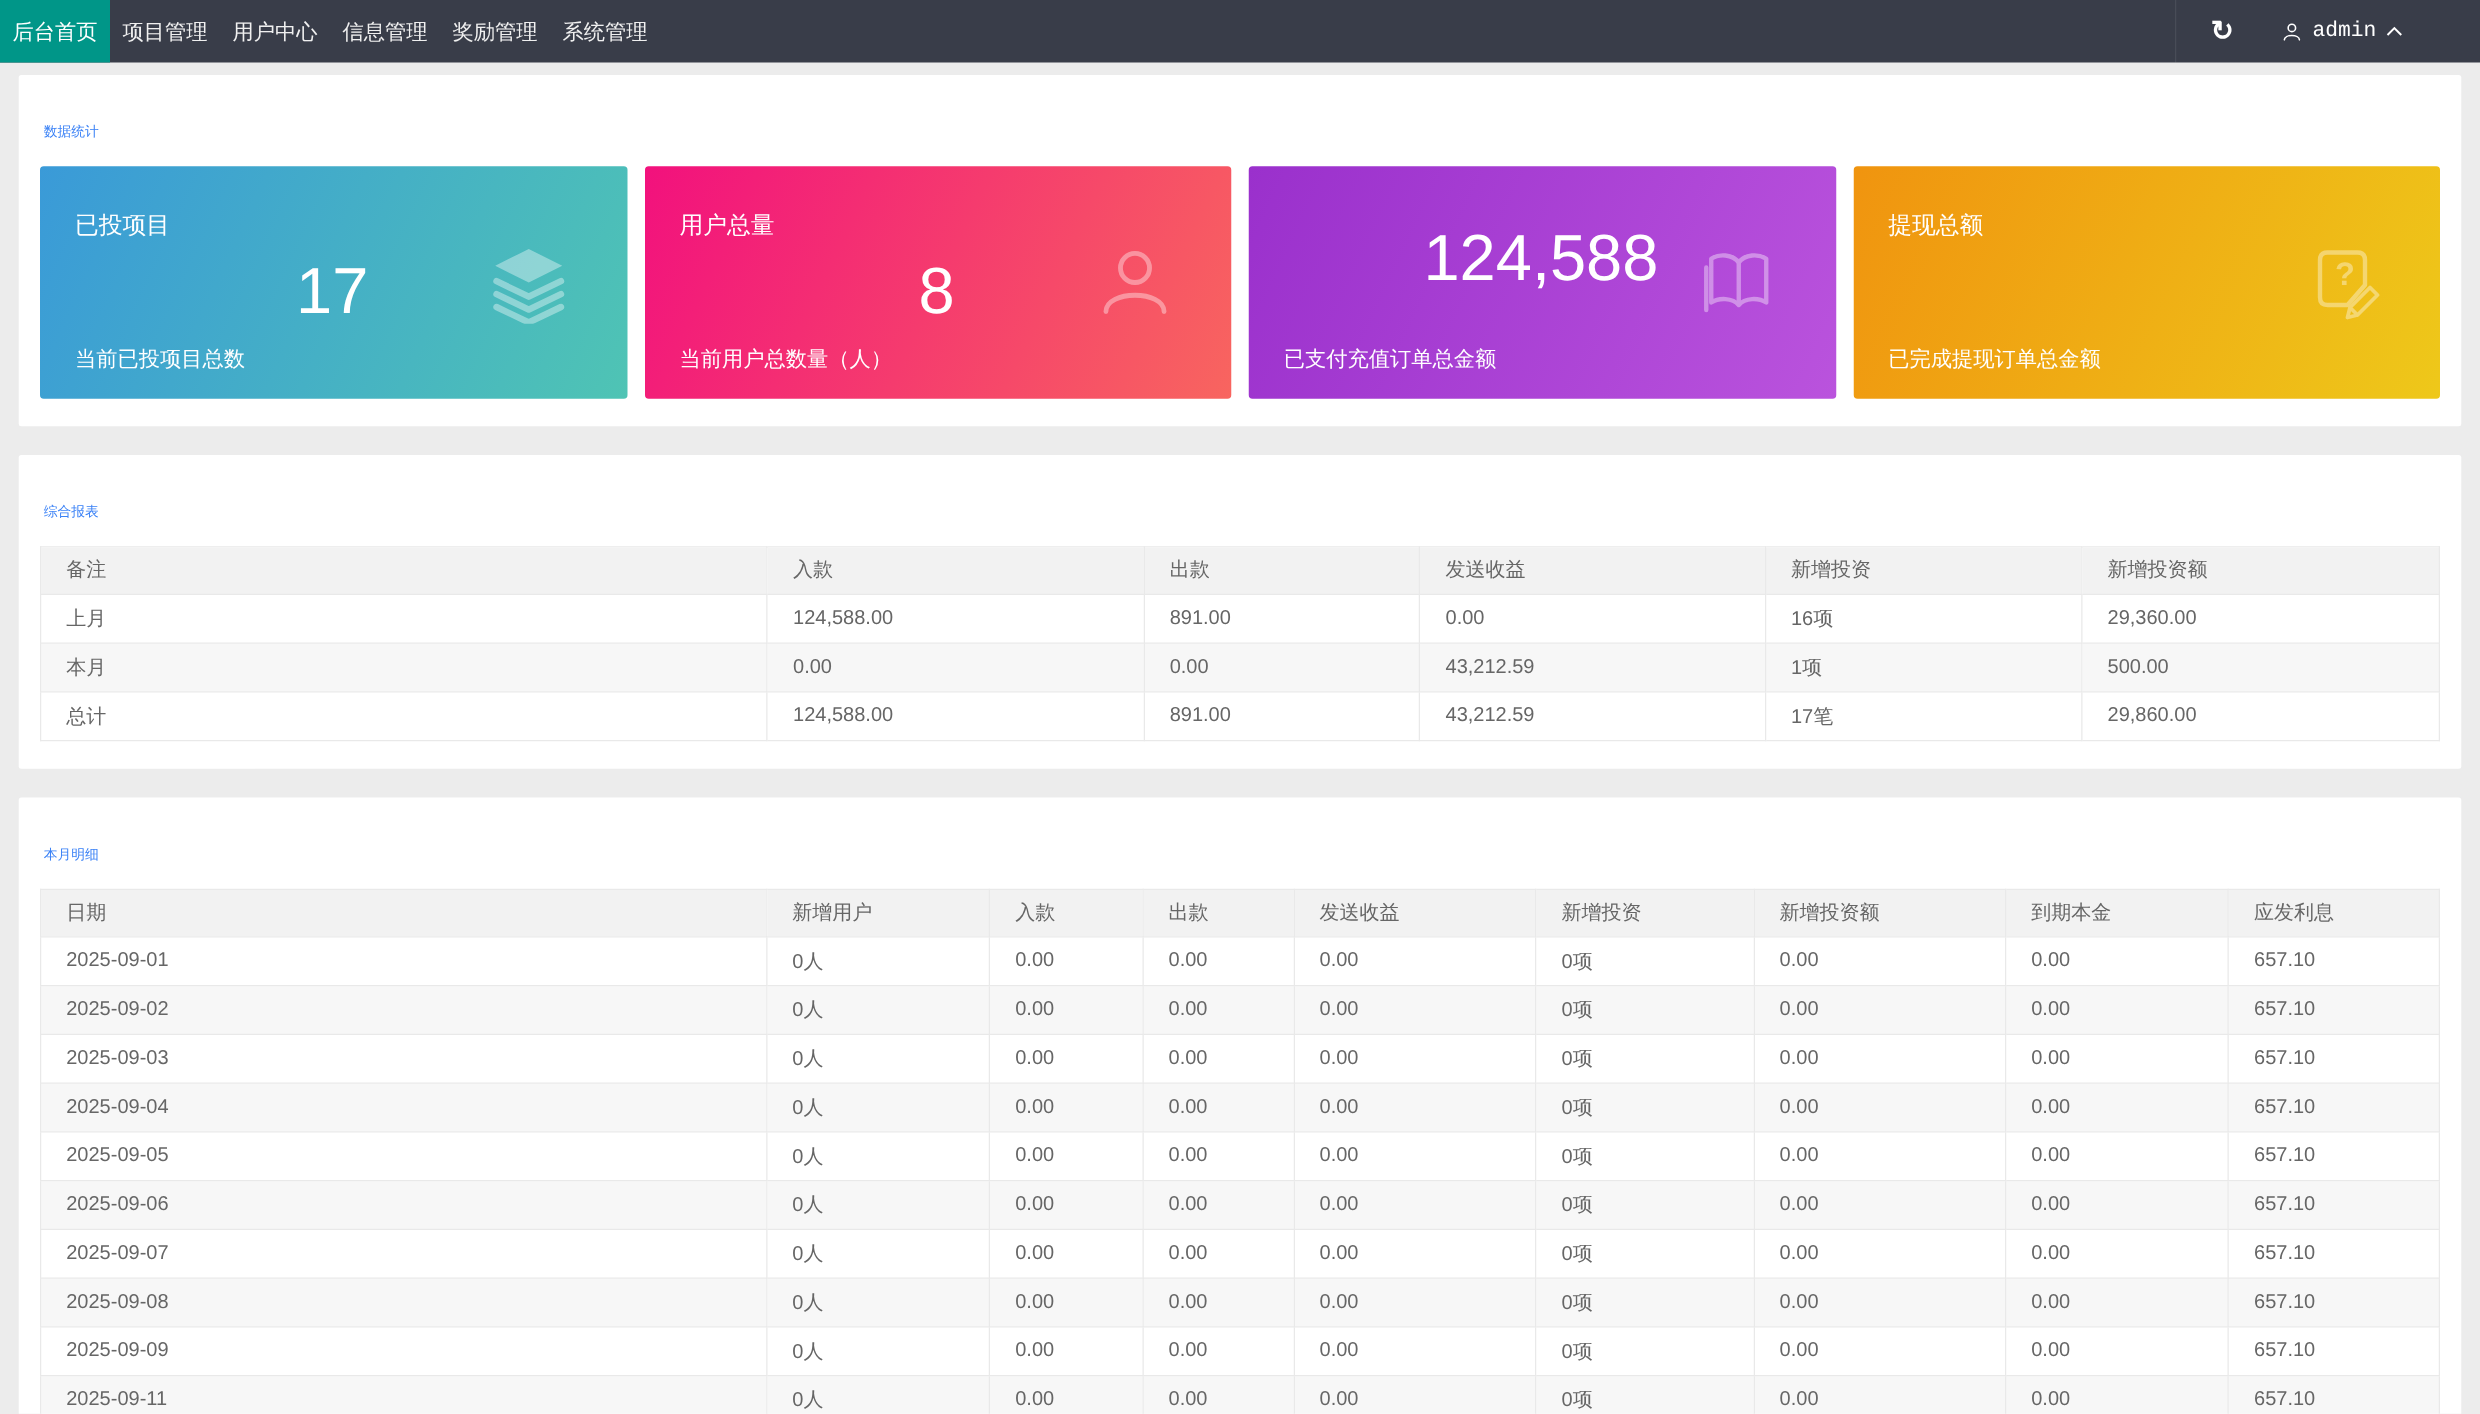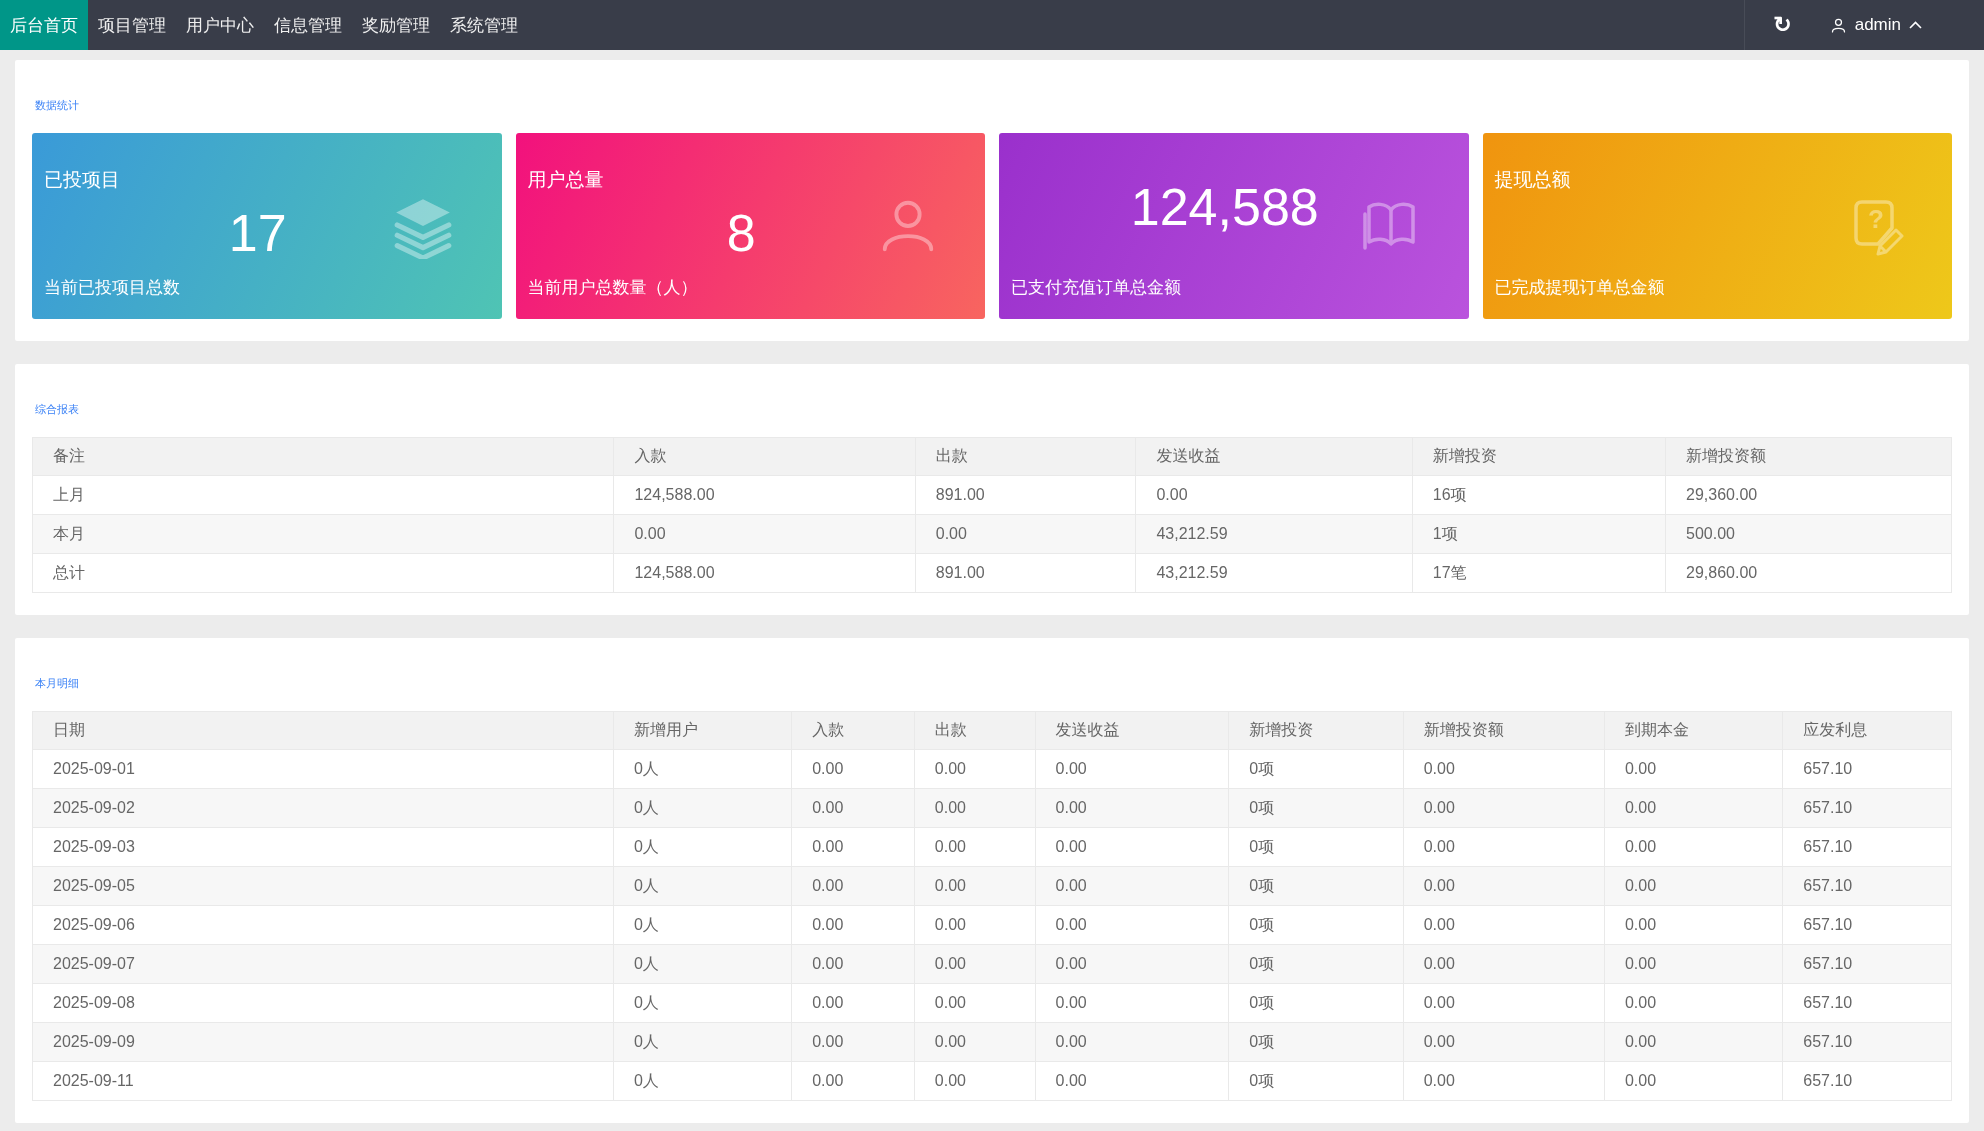--- a/index.html
+++ b/index.html
@@ -12,31 +12,31 @@
            color:#fff; font-family:"Liberation Serif", serif; font-size:27px; }
   .nav-items { display:flex; align-items:stretch; }
   .nav-item { width:88px; display:flex; align-items:center; justify-content:center;
               color:#f0f0f0; font-size:17px; cursor:pointer; }
   .nav-item.active { background:#009688; color:#fff; }
   .nav-spacer { flex:1; }
   .nav-refresh { display:flex; align-items:center; padding:0 28px;
                  border-left:1px solid rgba(255,255,255,0.08); cursor:pointer; }
   .refresh-glyph { color:#fff; font-size:22px; line-height:1; font-weight:bold; }
   .nav-user { display:flex; align-items:center; gap:8px; padding:0 62px 0 10px;
-              color:#fff; font-size:17px; cursor:pointer; }
+              color:#fff; font-size:17px; cursor:pointer;font-family:Liberation Mono, monospace; }
 
   
   .content { padding:10px 15px 0 15px; }
   .panel { background:#fff; border-radius:2px; padding:18px 17px 22px 17px; margin-bottom:23px; }
   .panel-title { font-size:11px; color:#3b82f6; margin:20px 0 20px 3px; }
 
   
   .cards { display:flex; gap:14px; }
   .stat-card { flex:1; height:186px; border-radius:3px; color:#fff; position:relative;
-               display:flex; flex-direction:column; padding:34px 30px 20px 12px; overflow:hidden; }
+               display:flex; flex-direction:column; padding:34px 30px 20px 28px; overflow:hidden; }
   .stat-label { font-size:19px; }
   .stat-value { font-size:52px; line-height:1.1; margin-top:12px; font-weight:400;text-align:center; }
   .stat-caption { font-size:17px; margin-top:auto; }
   .stat-icon { position:absolute; right:46px; top:50%; transform:translateY(-50%);
                opacity:0.38; }
 
   
   table { width:100%; border-collapse:collapse; table-layout:fixed; }
   th, td { border:1px solid #e9e9e9; font-weight:normal; text-align:left;
            padding:0 0 0 20px; font-size:16px; color:#666;
@@ -241,20 +241,31 @@
             <td>0人</td>
             <td>0.00</td>
             <td>0.00</td>
             <td>0.00</td>
             <td>0项</td>
             <td>0.00</td>
             <td>0.00</td>
             <td>657.10</td>
           </tr>
           <tr>
+            <td>2025-09-04</td>
+            <td>0人</td>
+            <td>0.00</td>
+            <td>0.00</td>
+            <td>0.00</td>
+            <td>0项</td>
+            <td>0.00</td>
+            <td>0.00</td>
+            <td>657.10</td>
+          </tr>
+          <tr>
             <td>2025-09-05</td>
             <td>0人</td>
             <td>0.00</td>
             <td>0.00</td>
             <td>0.00</td>
             <td>0项</td>
             <td>0.00</td>
             <td>0.00</td>
             <td>657.10</td>
           </tr>

